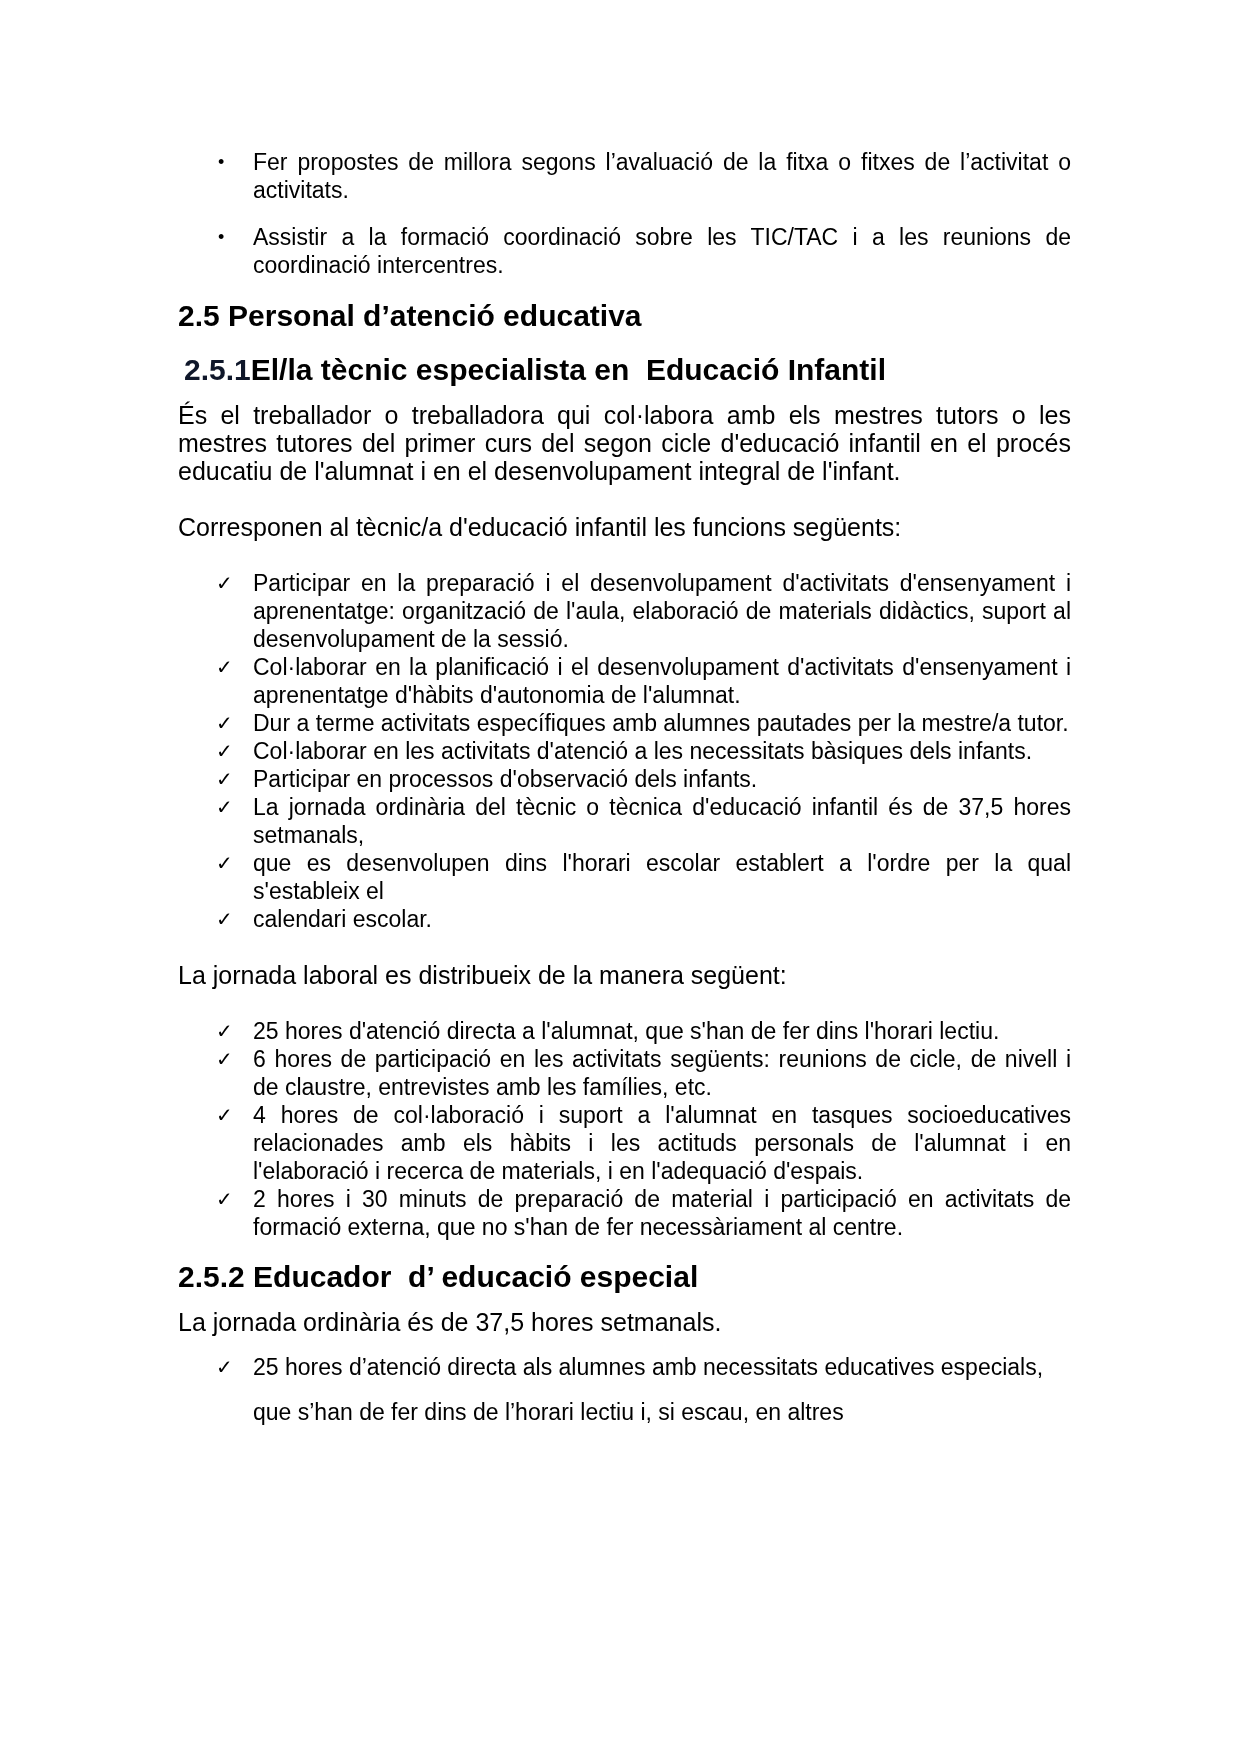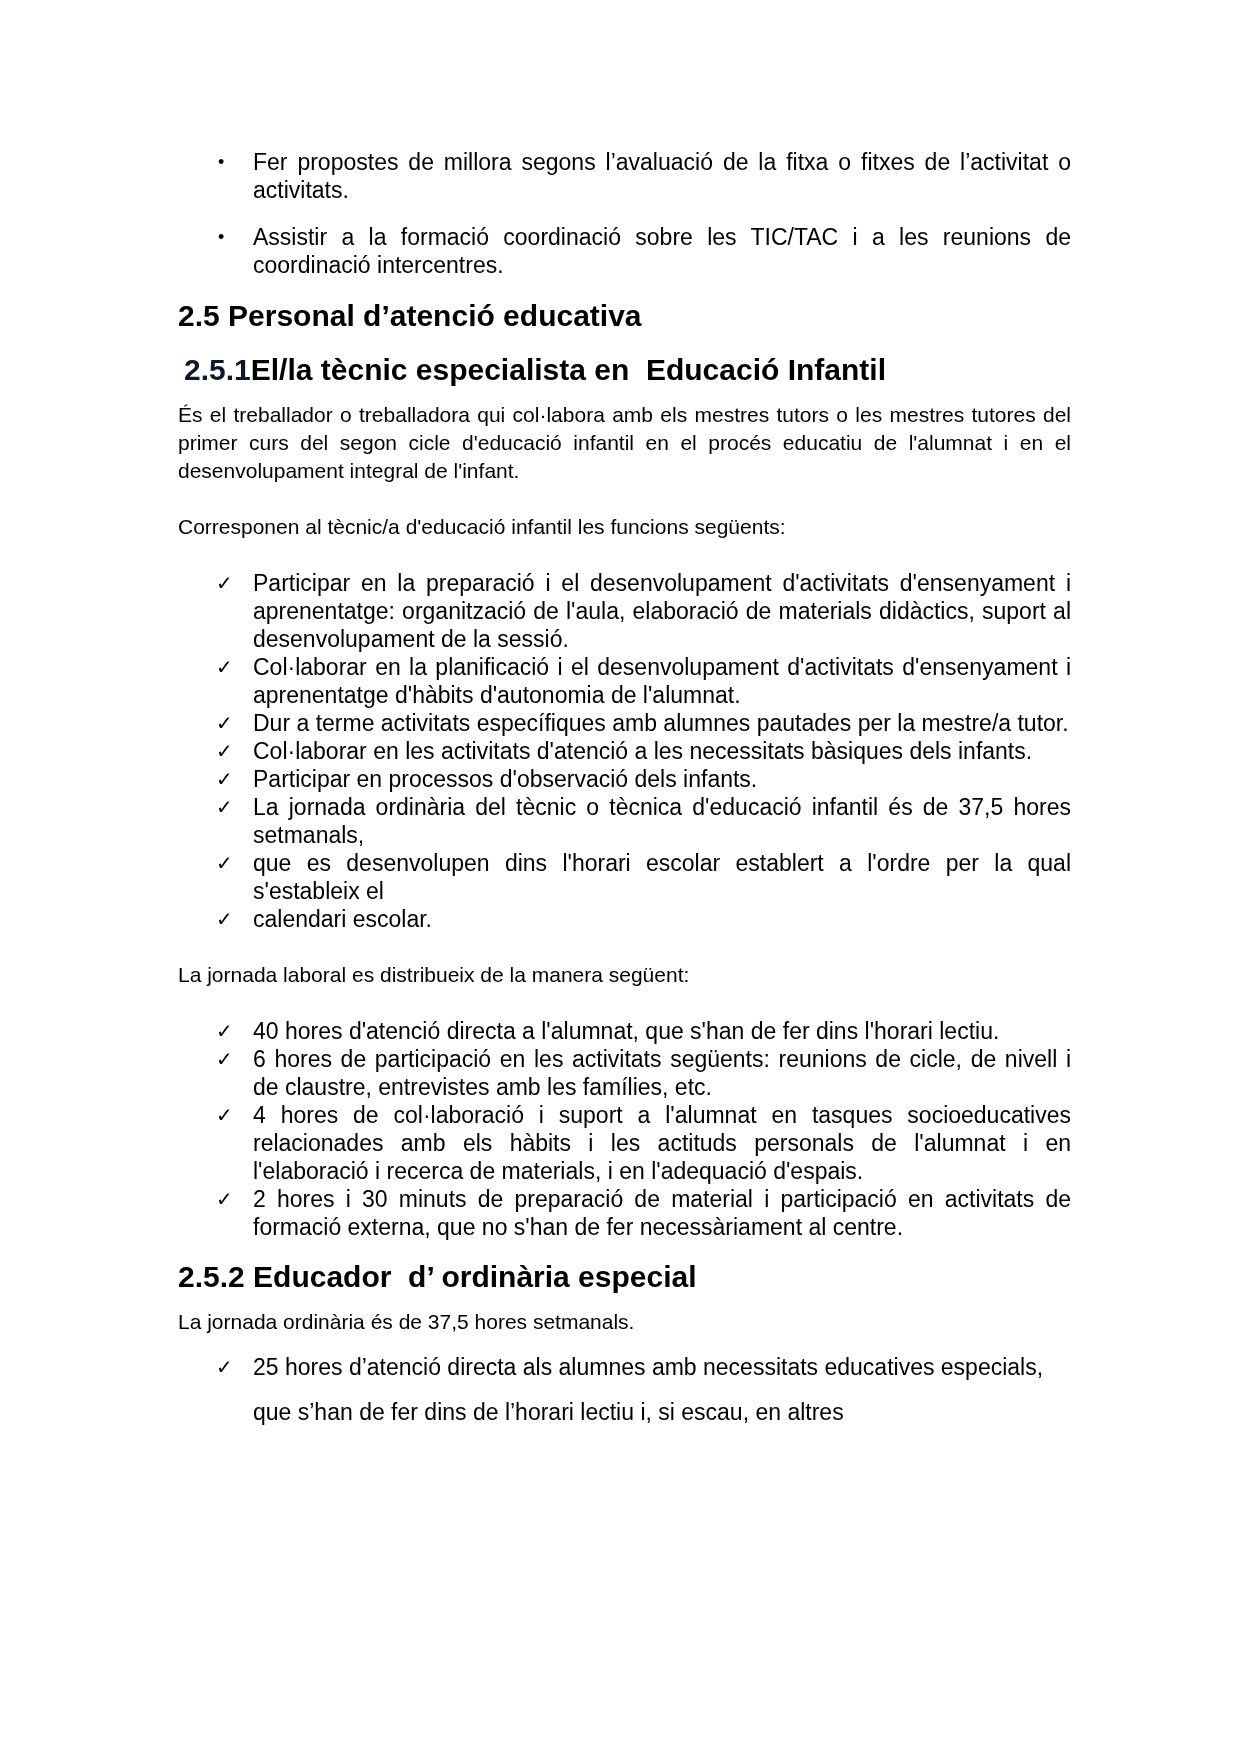--- a/index.html
+++ b/index.html
@@ -15,21 +15,21 @@
       color: #000000;
       overflow: hidden;
     }
     .page {
       position: absolute;
       left: 178px;
       top: 148px;
       width: 893px;
     }
     .p {
-      font-size: 21px;
+      font-size: 25px;
       line-height: 28px;
       text-align: justify;
       margin: 0;
     }
     ul.bullets, ul.checks {
       list-style: none;
       margin: 0;
       padding: 0;
     }
     ul.bullets li, ul.checks li {
@@ -119,37 +119,37 @@
       <span class="mark">✓</span>
       <span>calendari escolar.</span>
     </li>
   </ul>
 
   <p class="p" style="margin-top:28px;">La jornada laboral es distribueix de la manera següent:</p>
 
   <ul class="checks" style="margin-top:28px;">
     <li>
       <span class="mark">✓</span>
-      <span>40 hores d'atenció directa a l'alumnat, que s'han de fer dins l'horari lectiu.</span>
+      <span>25 hores d'atenció directa a l'alumnat, que s'han de fer dins l'horari lectiu.</span>
     </li>
     <li>
       <span class="mark">✓</span>
       <span>6 hores de participació en les activitats següents: reunions de cicle, de nivell i de claustre, entrevistes amb les famílies, etc.</span>
     </li>
     <li>
       <span class="mark">✓</span>
       <span>4 hores de col·laboració i suport a l'alumnat en tasques socioeducatives relacionades amb els hàbits i les actituds personals de l'alumnat i en l'elaboració i recerca de materials, i en l'adequació d'espais.</span>
     </li>
     <li>
       <span class="mark">✓</span>
       <span>2 hores i 30 minuts de preparació de material i participació en activitats de formació externa, que no s'han de fer necessàriament al centre.</span>
     </li>
   </ul>
 
-  <h3 class="h" style="margin-top:22px; white-space:pre;">2.5.2 Educador  d’ ordinària especial</h3>
+  <h3 class="h" style="margin-top:22px; white-space:pre;">2.5.2 Educador  d’ educació especial</h3>
 
 
   <p class="p" style="margin-top:17px;">La jornada ordinària és de 37,5 hores setmanals.</p>
 
   <ul class="checks" style="margin-top:17px;">
     <li style="line-height:45px; margin-top:-8px; text-align:left;">
       <span class="mark" style="top:0;">✓</span>
       <span>25 hores d’atenció directa als alumnes amb necessitats educatives especials, que s’han de fer dins de l’horari lectiu i, si escau, en altres</span>
     </li>
   </ul>

